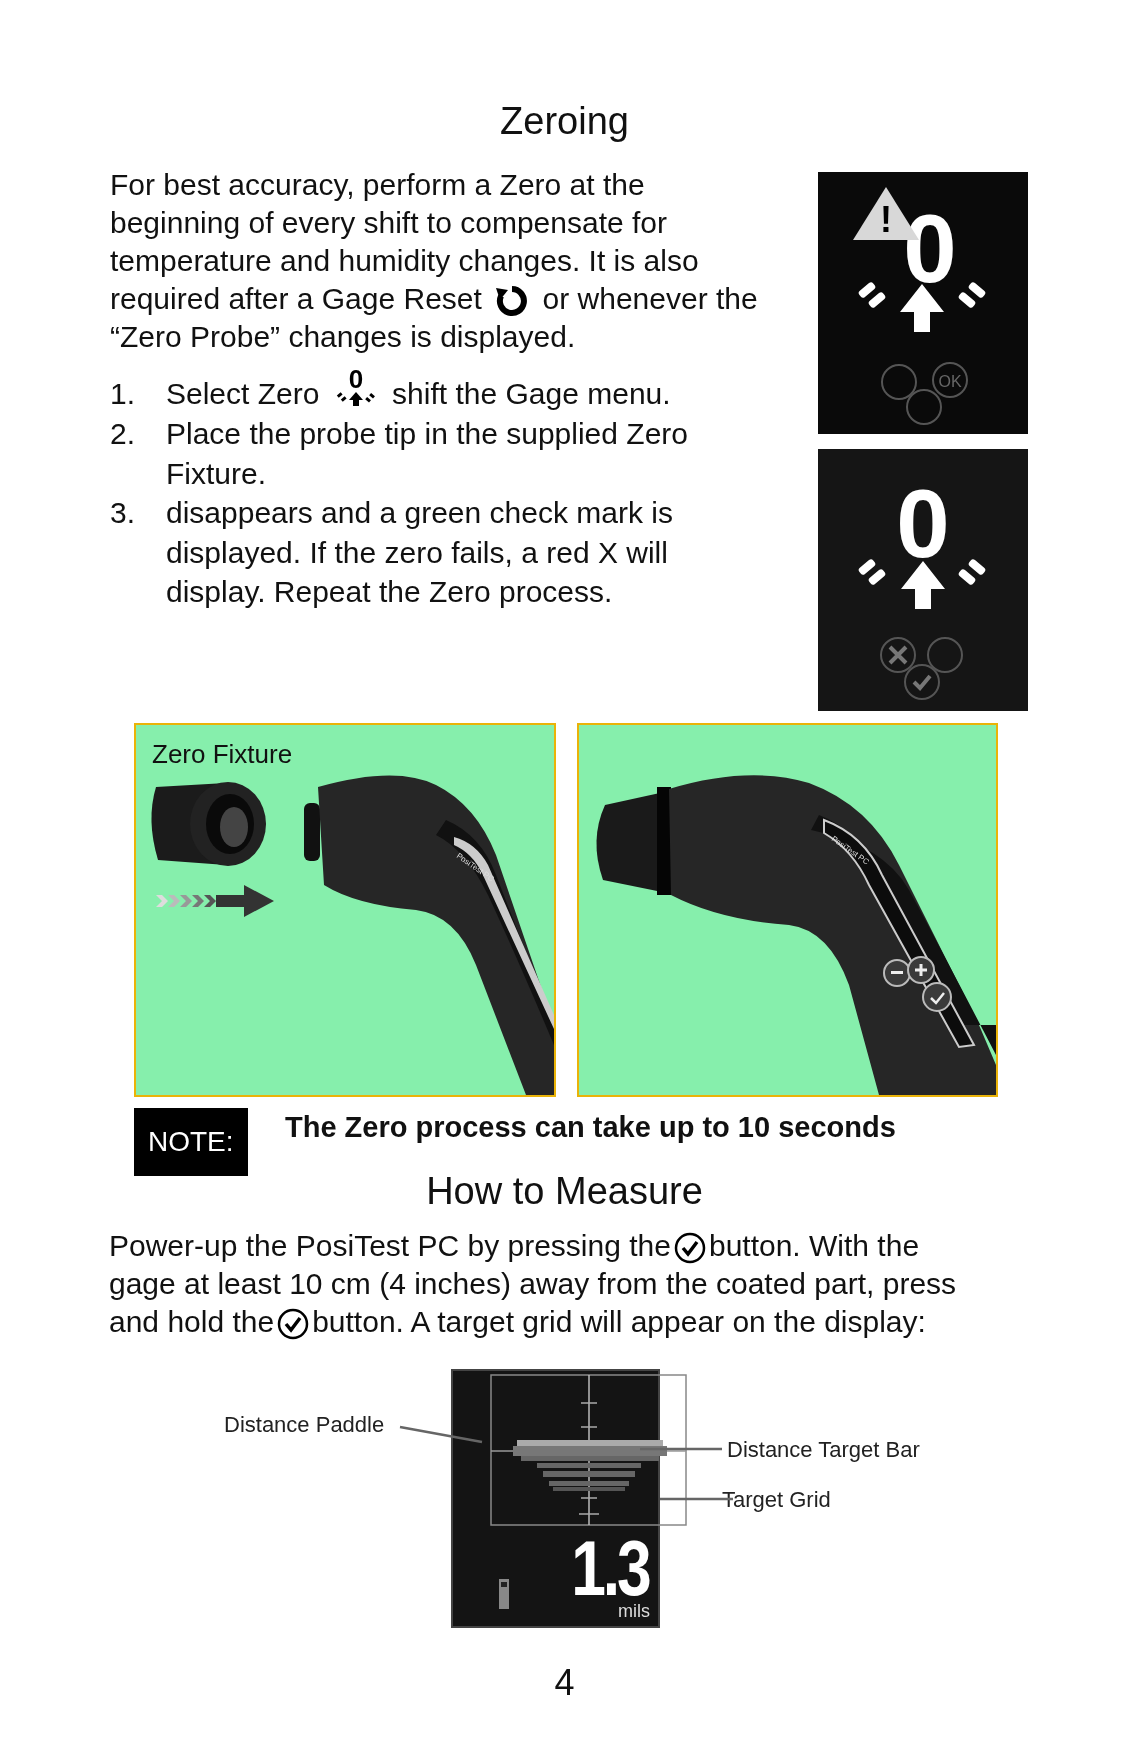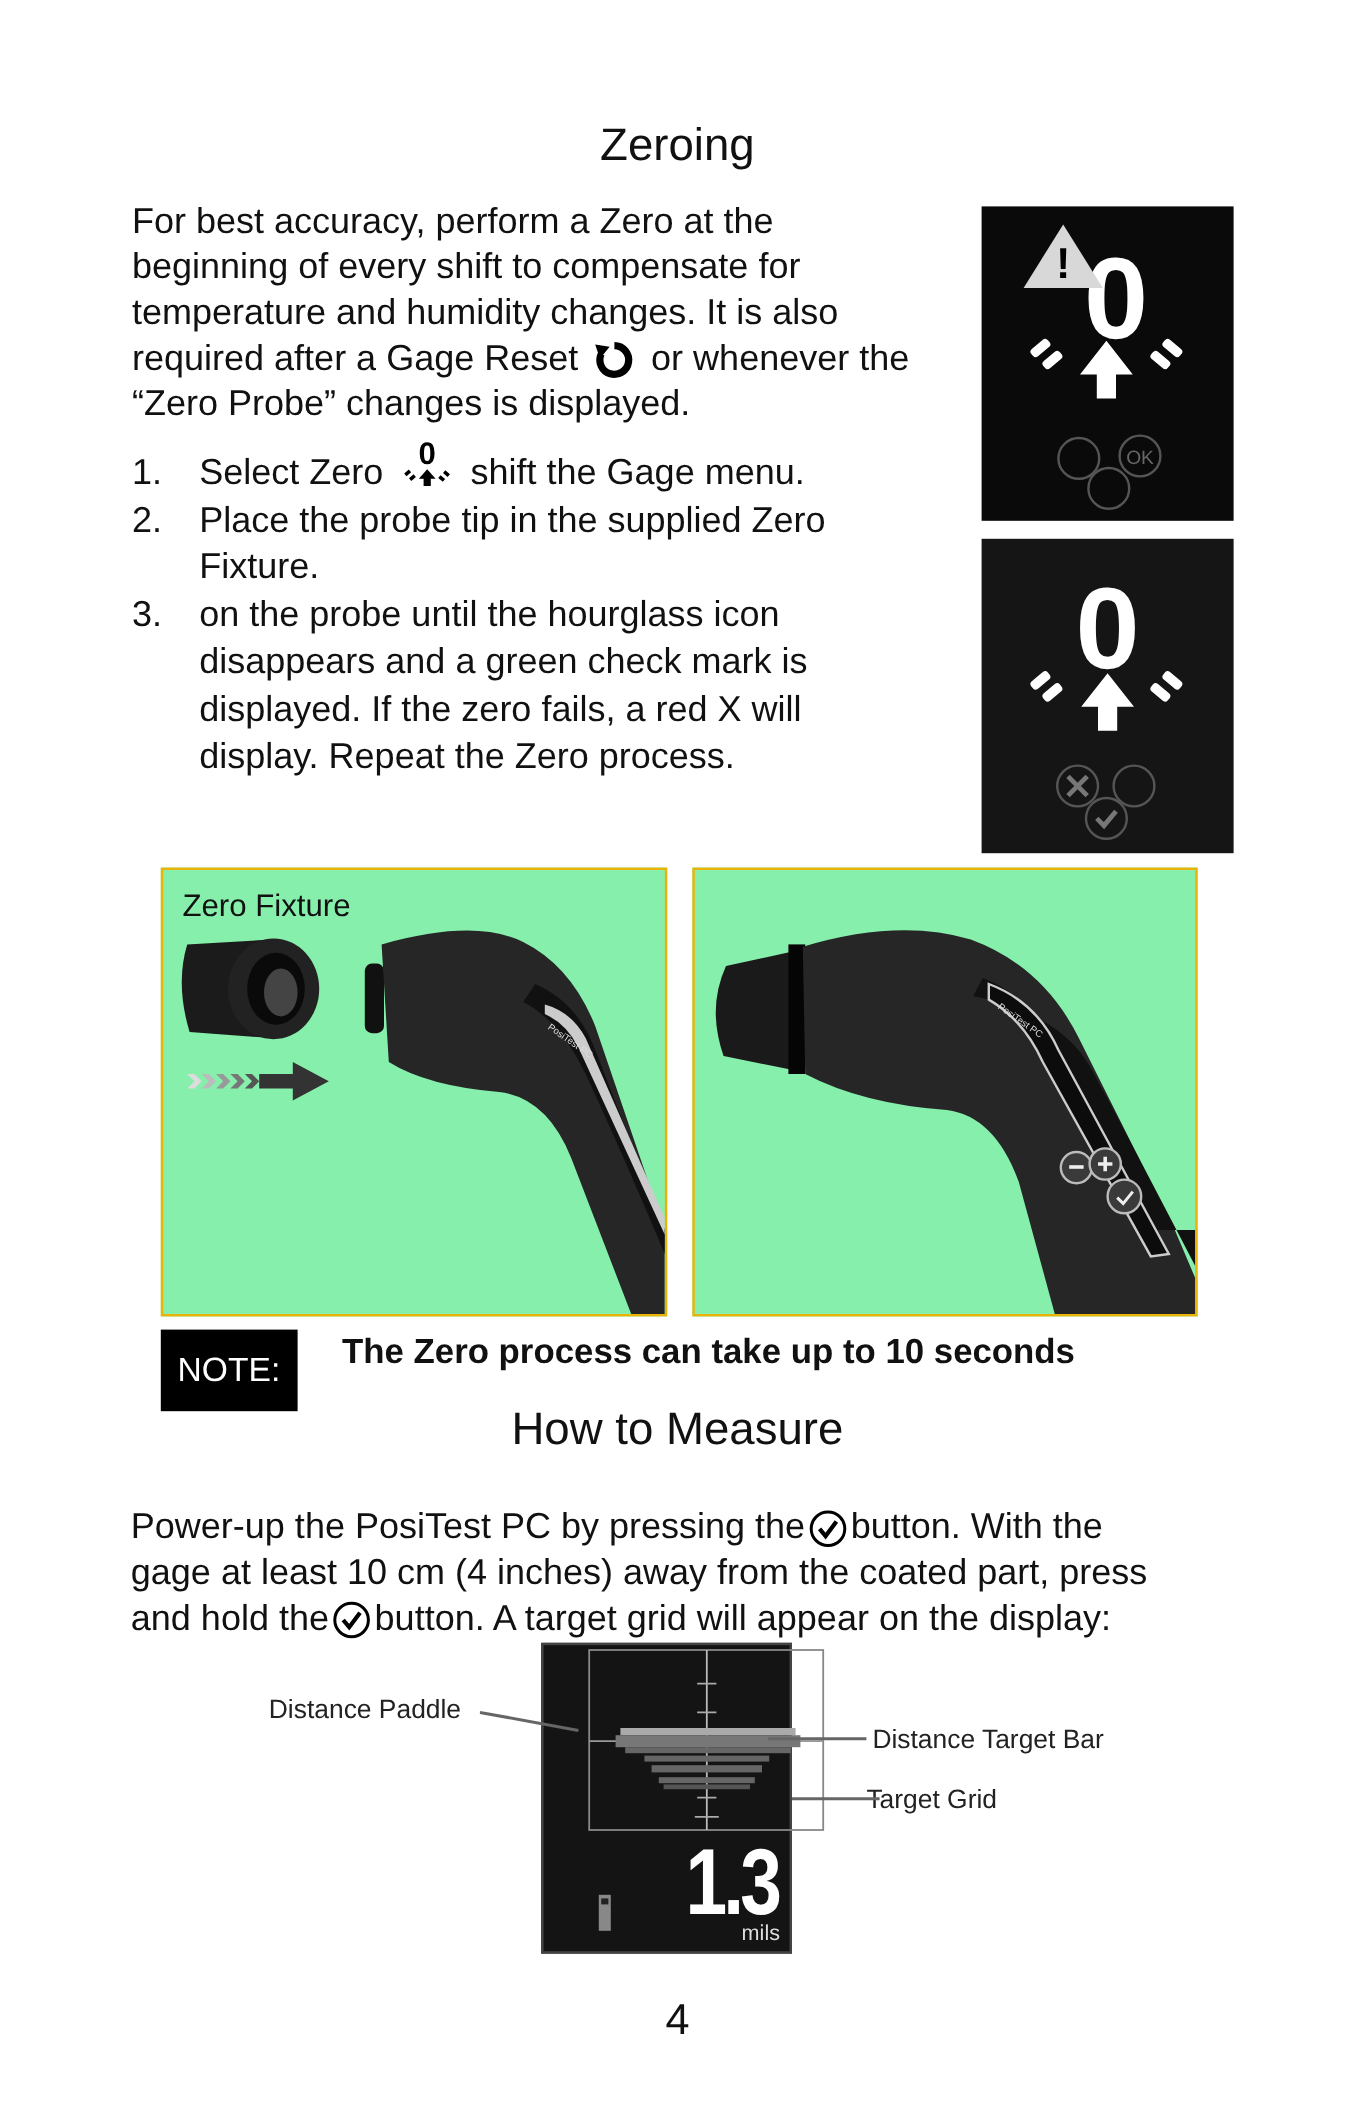--- a/index.html
+++ b/index.html
@@ -56,21 +56,20 @@
     </span>
     <span>shift the Gage menu.</span>
   </li>
   <li class="step">
     <span class="num">2.</span>
     <div>Place the probe tip in the supplied Zero</div>
     <div>Fixture.</div>
   </li>
   <li class="step">
     <span class="num">3.</span>
-    <div>on the probe until the hourglass icon</div>
     <div>disappears and a green check mark is</div>
     <div>displayed. If the zero fails, a red X will</div>
     <div>display. Repeat the Zero process.</div>
   </li>
 </ol>
 
 <div class="abs screen" style="left:818px; top:172px; width:210px; height:262px;">
   <svg width="210" height="262" viewBox="0 0 210 262">
     <text x="112" y="110" text-anchor="middle" font-family="Liberation Sans, sans-serif" font-weight="bold" font-size="96" fill="#fff">0</text>
     <polygon points="68,15 35,68 101,68" fill="#d8d8d8"></polygon>
@@ -156,21 +155,21 @@
       <path d="M352 273 l5 5 l8 -10" fill="none" stroke="#eee" stroke-width="2.5"></path>
     </g>
   </svg>
 </div>
 
 <div class="abs note-badge" style="left:134px; top:1108px;">NOTE:</div>
 <div class="abs" style="left:285px; top:1109px; font-size:29px; line-height:36px;font-weight:bold;">The Zero process can take up to 10 seconds</div>
 
 <h1 class="abs h1" style="top:1170px;">How to Measure</h1>
 
-<div class="abs para" style="left:109px; top:1227px; width:940px;margin-top:27px;">
+<div class="abs para" style="left:109px; top:1227px; width:940px;">
   <div>
     <span>Power-up the PosiTest PC by pressing the</span><span class="inline-icon" style="width:38px;height:34px;">
       <svg width="38" height="34" viewBox="0 0 38 34">
           <circle cx="19" cy="17" r="14" fill="none" stroke="#000" stroke-width="2.5"></circle>
           <path d="M12 17 l5 6 l9 -12" fill="none" stroke="#000" stroke-width="3.5"></path>
         </svg>
     </span><span>button. With the</span>
   </div>
   <div>gage at least 10 cm (4 inches) away from the coated part, press</div>
   <div>

